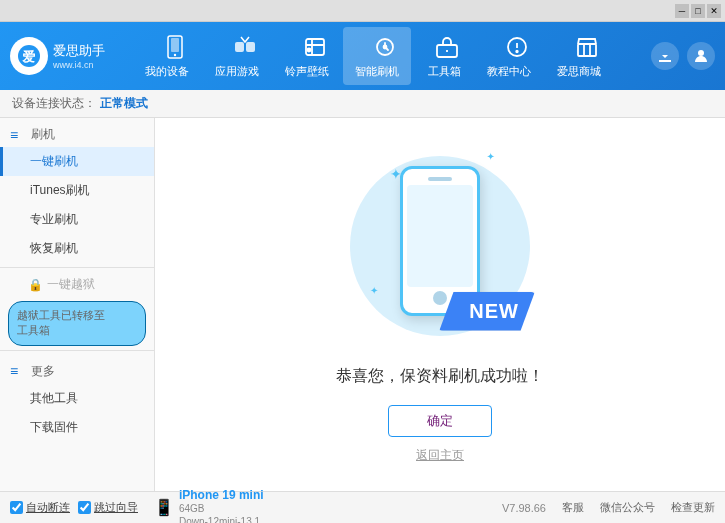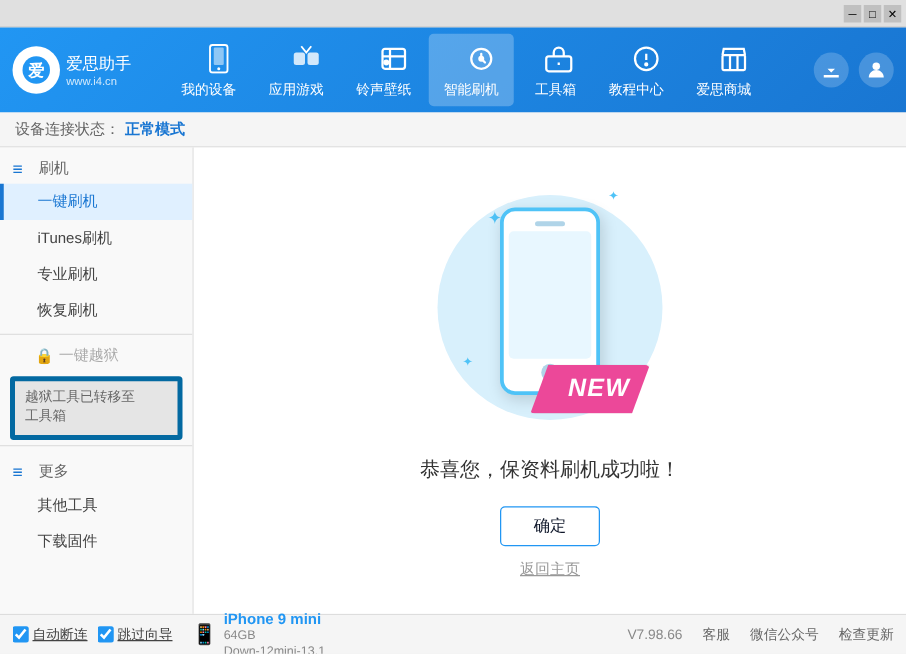--- a/index.html
+++ b/index.html
@@ -154,23 +154,23 @@
       padding: 4px 10px 4px 28px;
       color: #aaa;
       font-size: 12px;
       display: flex;
       align-items: center;
       gap: 4px;
     }
     .sidebar-note {
       margin: 4px 8px;
       padding: 6px 8px;
-      background: #e5e5e5;
-      border: 4px solid #0369a1;
-      border-radius: 3px;
+      background: #7dd3fc;
+      border: 1px solid #0369a1;
+      border-radius: 14px;
       font-size: 11px;
       color: #666;
       line-height: 1.4;
     }
 
     
     .content-area {
       flex: 1;
       background: white;
       display: flex;
@@ -220,25 +220,25 @@
       font-size: 16px;
     }
 
     .success-text {
       font-size: 16px;
       color: #333;
       margin-bottom: 18px;
       font-weight: normal;
     }
     .confirm-btn {
-      width: 80px;
+      width: 104px;
       height: 32px;
       background: white;
       border: 1px solid #2196F3;
-      color: #0f172a;
+      color: #701a75;
       border-radius: 4px;
       cursor: pointer;
       font-size: 13px;
       margin-bottom: 10px;
     }
     .cancel-link {
       color: #999;
       font-size: 12px;
       cursor: pointer;
       text-decoration: underline;
@@ -459,21 +459,21 @@
       <span class="sparkle" style="bottom: 50px; left: 40px; font-size: 10px;">✦</span>
 
       <div style="position:absolute; top: 20px; left: 50%; transform: translateX(-50%);">
         <div class="phone-body">
           <div class="phone-speaker"></div>
           <div class="phone-screen"></div>
           <div class="phone-home"></div>
         </div>
       </div>
 
-      <div style="position:absolute; bottom: 15px; right: 30px; background: #ec4899; color: white; font-weight: bold; font-size: 20px; padding: 8px 16px 8px 30px; clip-path: polygon(15% 0%, 100% 0%, 85% 100%, 0% 100%); font-style: italic; letter-spacing: 1px; box-shadow: 2px 2px 6px rgba(0,0,0,0.2); border-radius: 4px;">
+      <div style="position:absolute; bottom: 15px; right: 15px; background: #3b82f6; color: white; font-weight: bold; font-size: 20px; padding: 8px 16px 8px 30px; clip-path: polygon(15% 0%, 100% 0%, 85% 100%, 0% 100%); letter-spacing: 1px; box-shadow: 2px 2px 6px rgba(0,0,0,0.2); border-radius: 4px;">
         <span>NEW</span>
       </div>
     </div>
 
     <p class="success-text">恭喜您，保资料刷机成功啦！</p>
     <button class="confirm-btn">确定</button>
     <span class="cancel-link">返回主页</span>
   </div>
 </div>
 
@@ -485,21 +485,21 @@
         <span class="checkbox-label">自动断连</span>
       </label>
       <label class="checkbox-item">
         <input type="checkbox" checked="" style="">
         <span class="checkbox-label">跳过向导</span>
       </label>
     </div>
     <div class="device-info">
       <span class="device-icon">📱</span>
       <div>
-        <div class="device-name">iPhone 9 mini</div>
+        <div class="device-name">iPhone 19 mini</div>
         <div class="device-sub">
           <span>64GB</span>
           <span>Down-12mini-13.1</span>
         </div>
       </div>
     </div>
   </div>
 
   <div class="bottom-right">
     <span class="version">V7.98.66</span>

